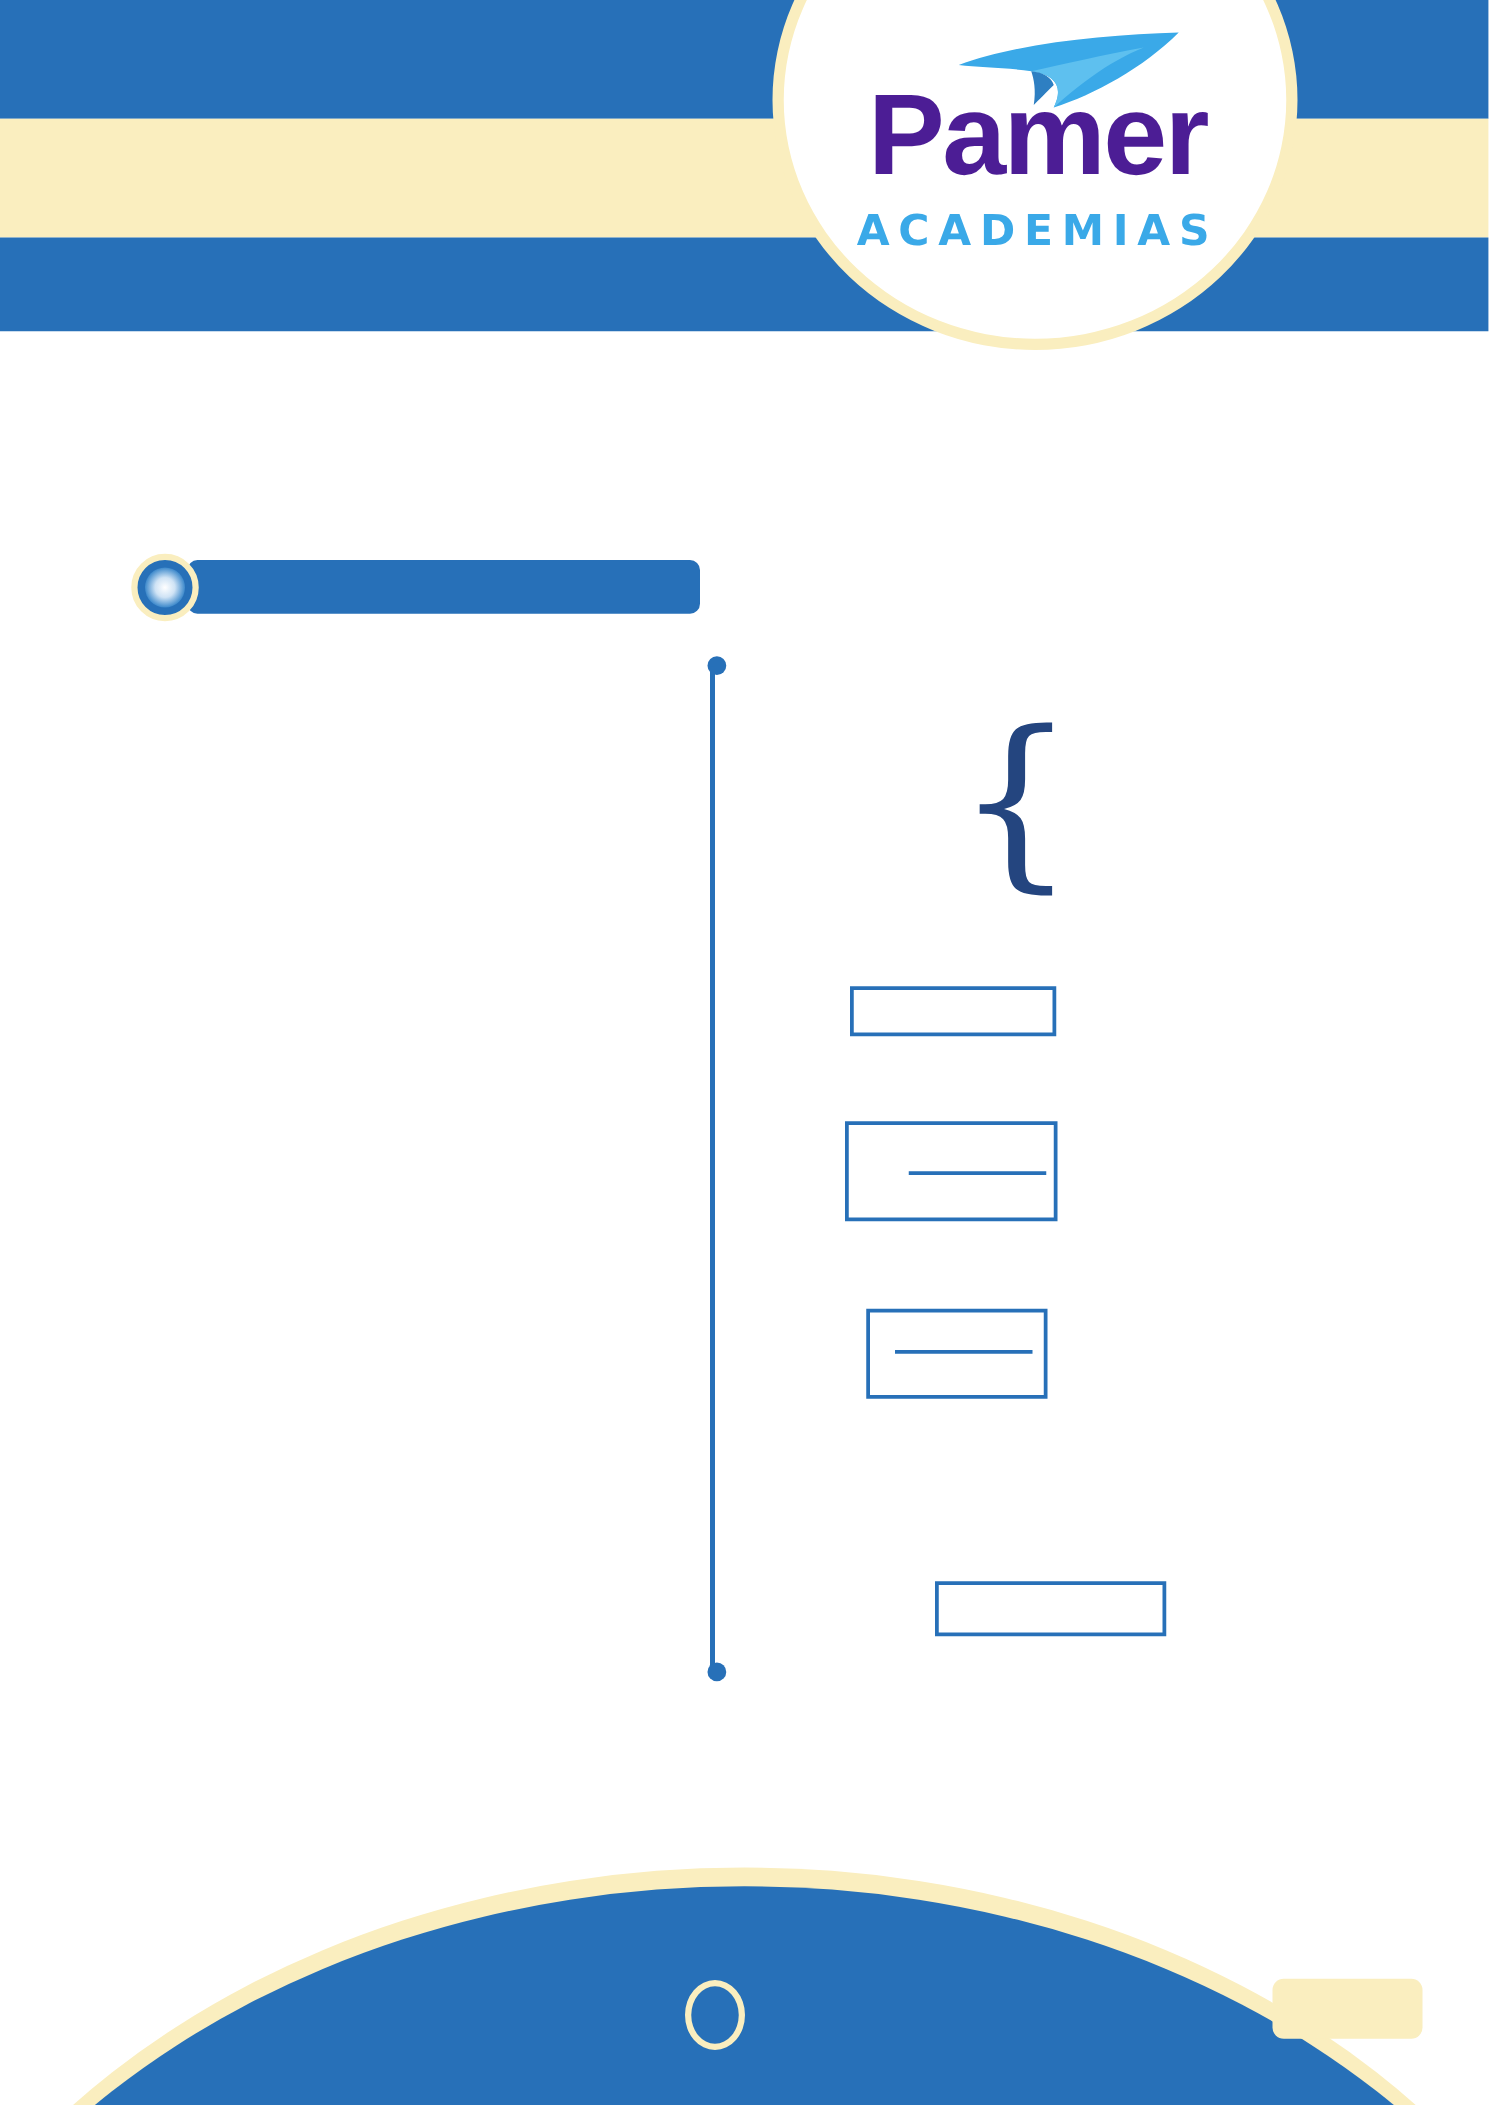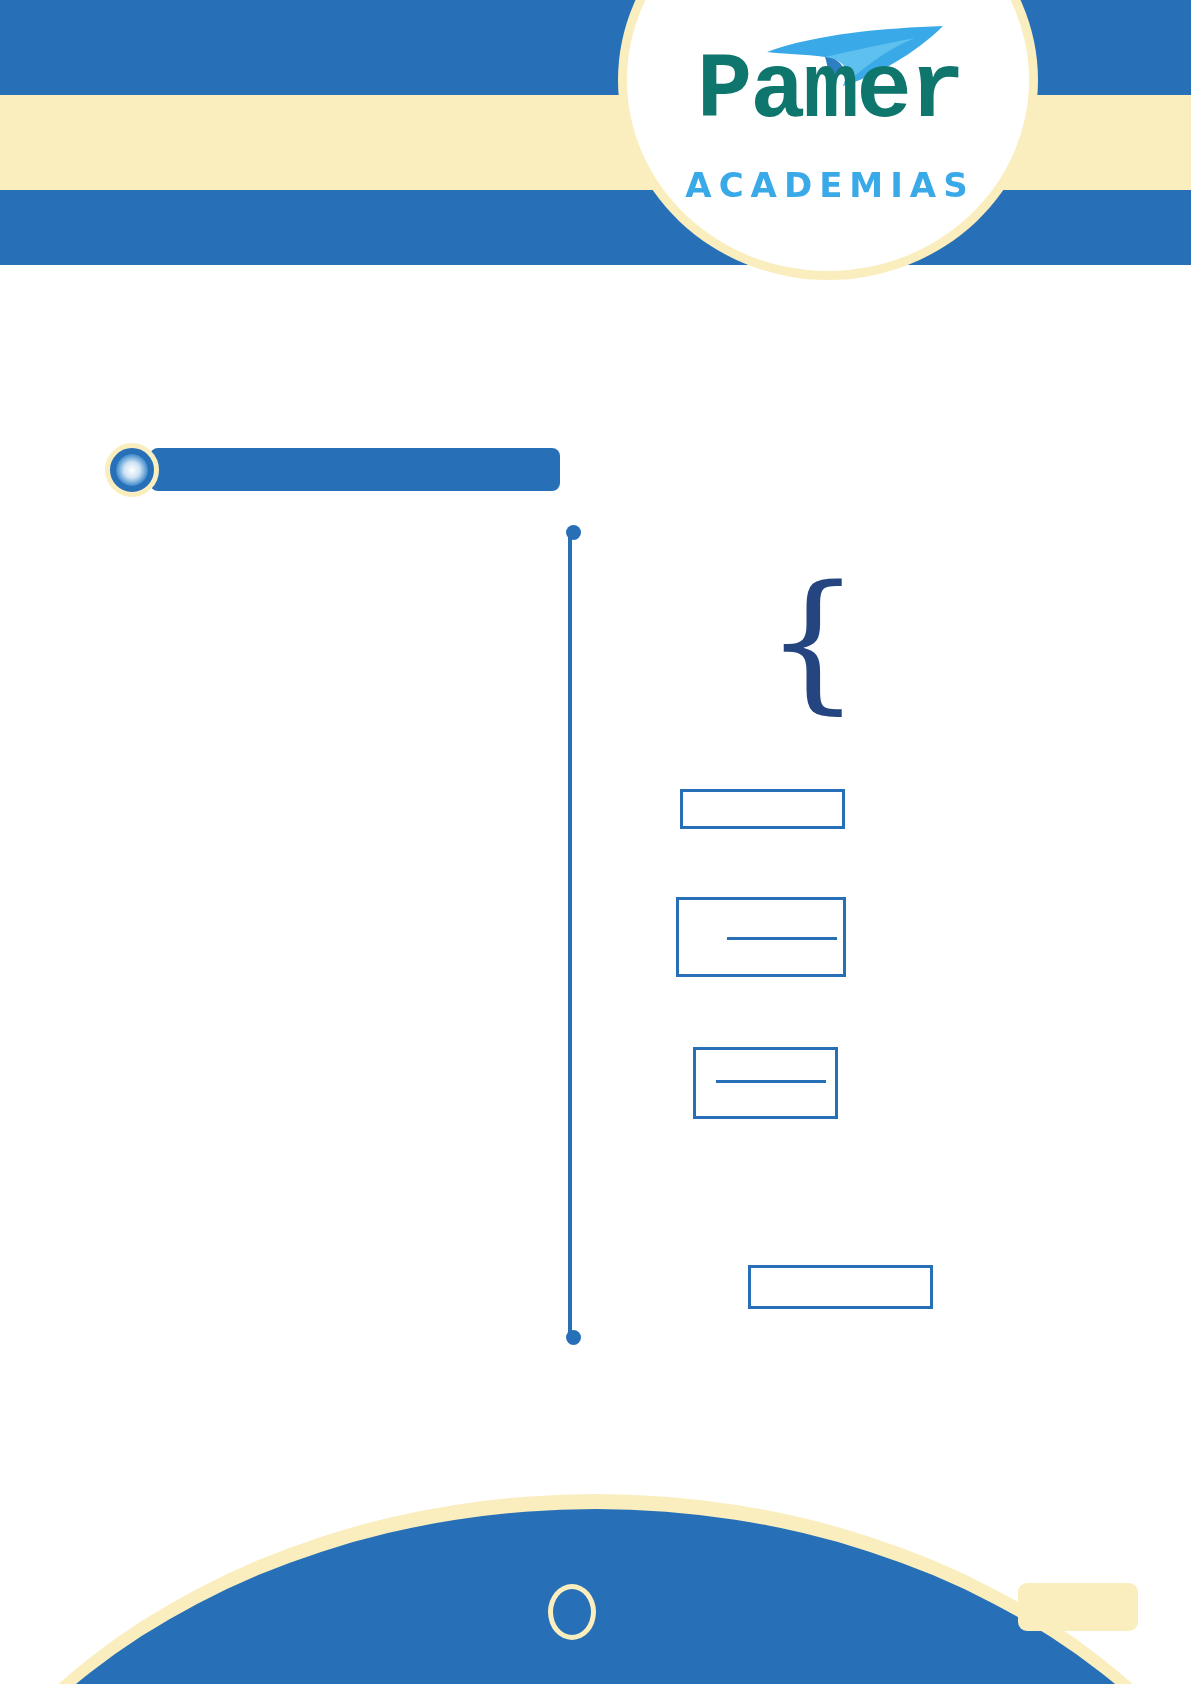--- a/index.html
+++ b/index.html
@@ -62,28 +62,28 @@
     height: 215px;
     text-align: center;
   }
   .logo-swoosh {
     position: absolute;
     left: 105px; top: 14px;
     width: 180px; height: 65px;
   }
   .logo-pamer {
     position: absolute;
-    left: 0; top: 36px;
+    left: 0; top: 52px;
     width: 340px;
     font-size: 92px;
     font-weight: bold;
-    color: #0f766e;
+    color: #4c1d95;
     letter-spacing: -2px;
     line-height: 1;
-    font-family: Liberation Mono, monospace;
+    font-family: Liberation Sans, sans-serif;
   }
   .logo-academias {
     position: absolute;
     left: 0; top: 155px;
     width: 340px;
     font-size: 34px;
     font-weight: bold;
     color: #3aa9e8;
     letter-spacing: 7px;
     font-family: "DejaVu Sans", sans-serif;

